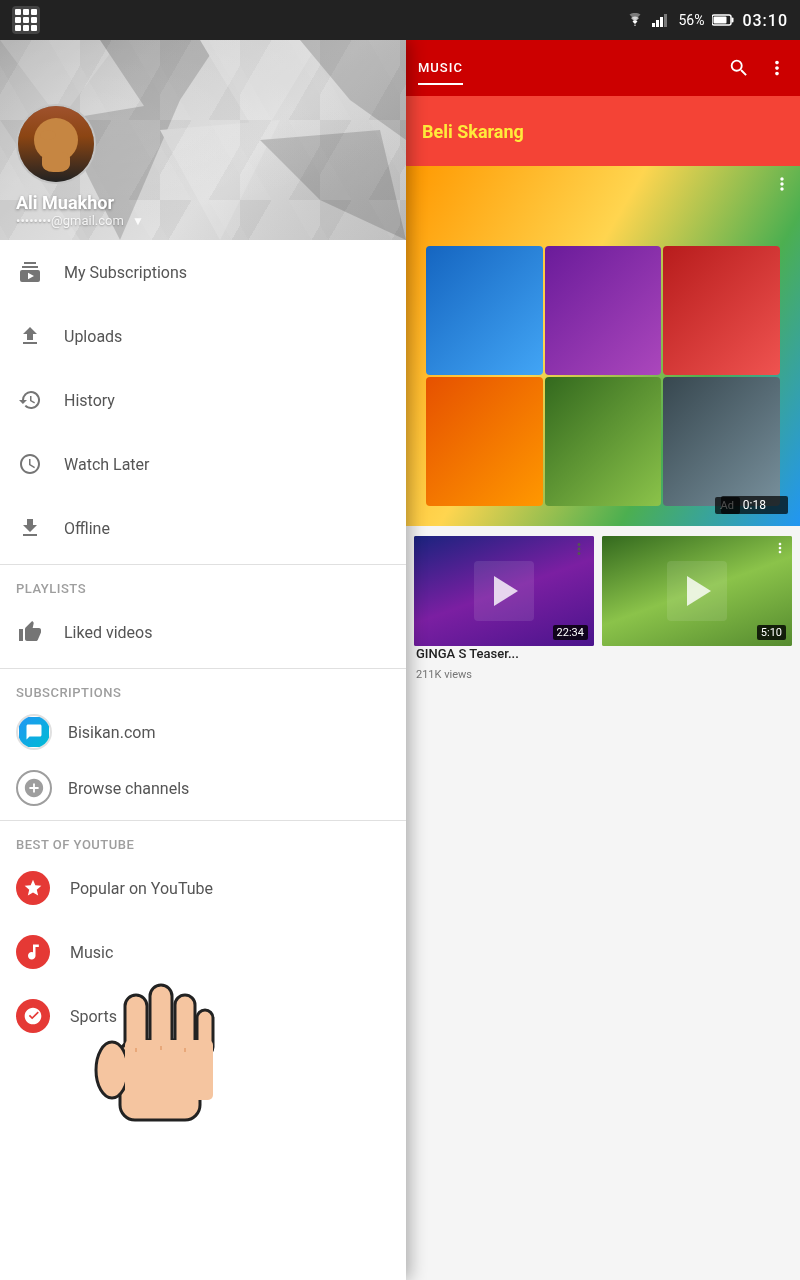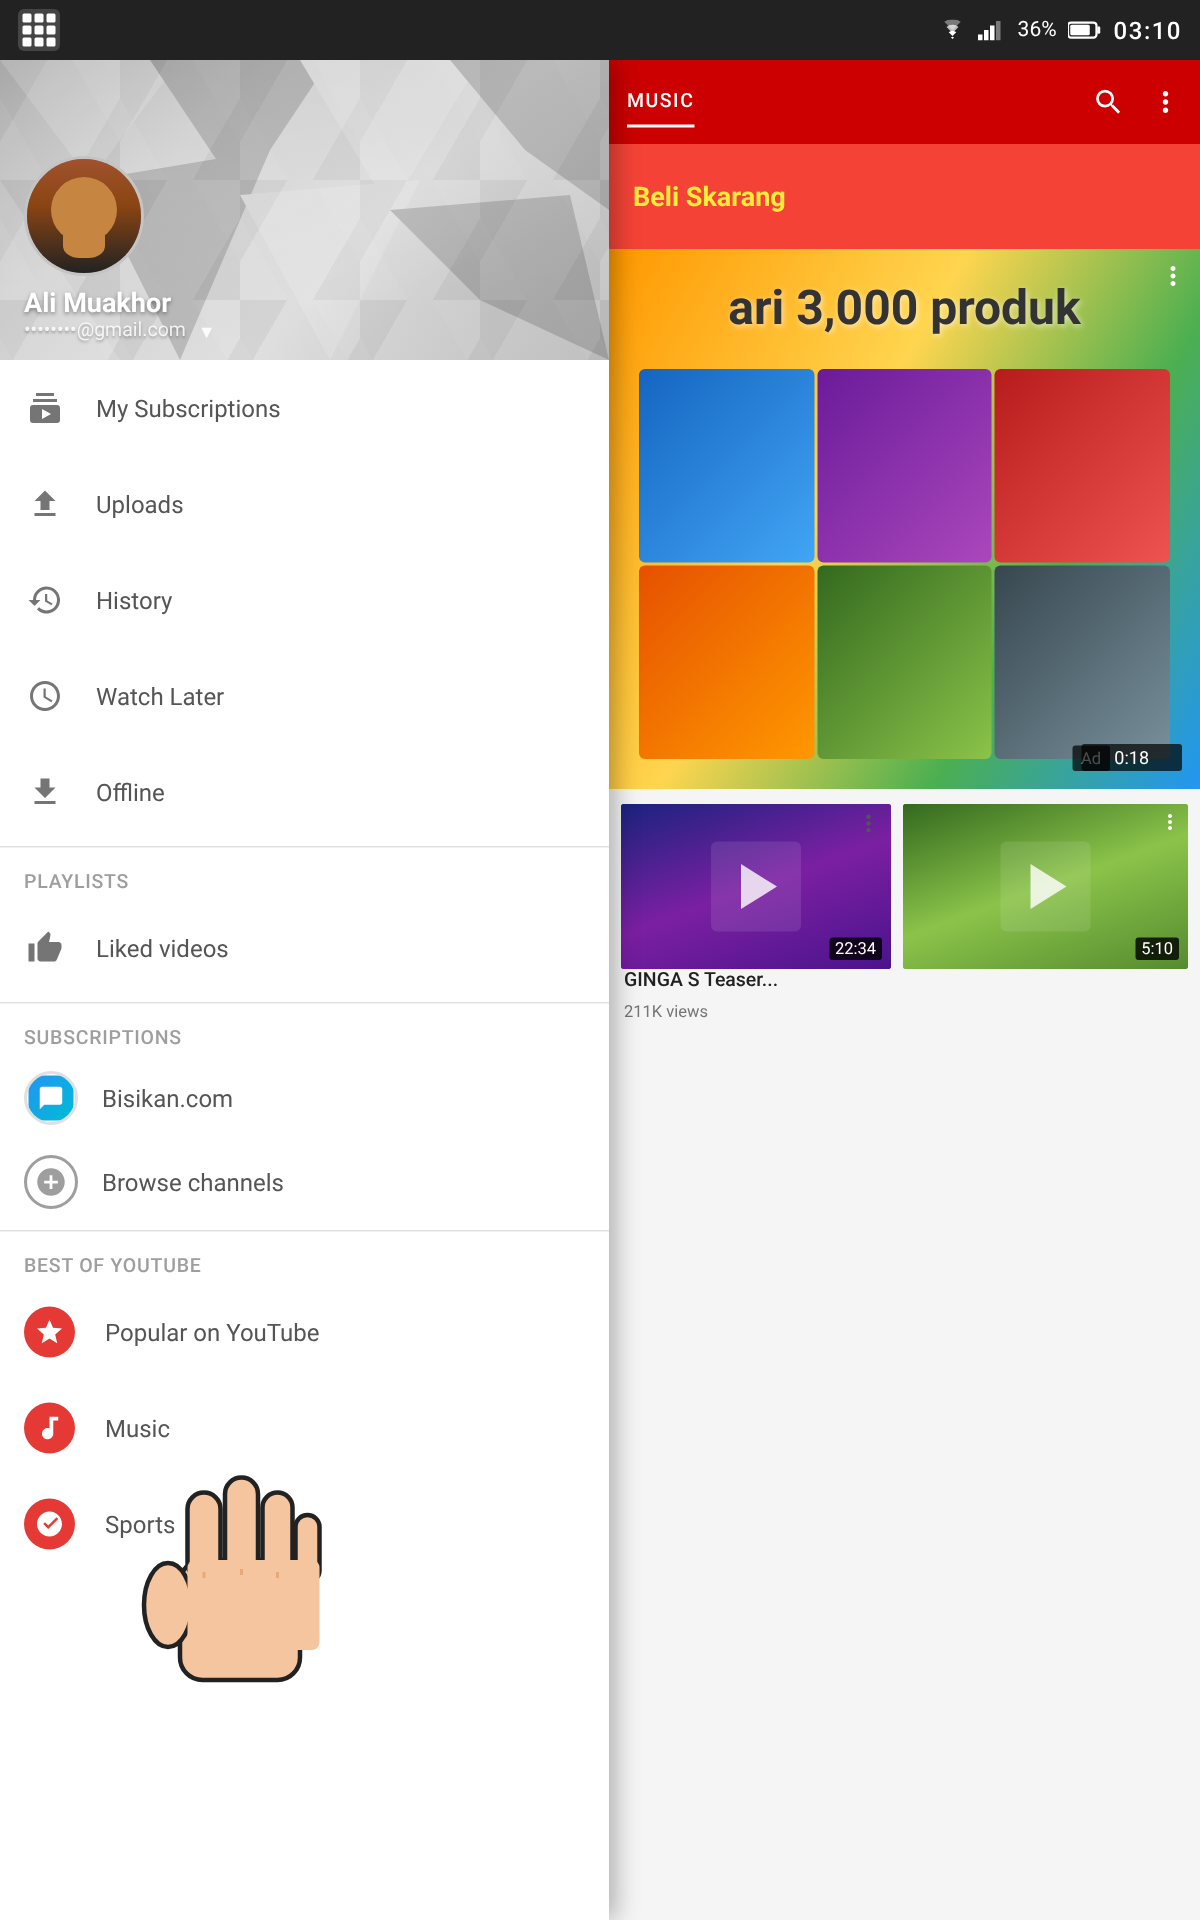--- a/index.html
+++ b/index.html
@@ -434,21 +434,21 @@
       <path d="M9 7L14.5 1.5A8 8 0 0 0 9 0 8 8 0 0 0 3.5 1.5z" fill="white" opacity="0.4"></path>
     </svg>
 
     <svg width="18" height="14" viewBox="0 0 18 14">
       <rect x="0" y="10" width="3" height="4" fill="white"></rect>
       <rect x="4" y="7" width="3" height="7" fill="white"></rect>
       <rect x="8" y="4" width="3" height="10" fill="white"></rect>
       <rect x="12" y="1" width="3" height="13" fill="white" opacity="0.4"></rect>
       <rect x="15.5" y="0" width="2.5" height="0.5" fill="white" opacity="0"></rect>
     </svg>
-    <span>36%</span>
+    <span>56%</span>
 
     <svg width="22" height="12" viewBox="0 0 22 12">
       <rect x="0" y="1" width="19" height="10" rx="2" fill="none" stroke="white" stroke-width="1.5"></rect>
       <rect x="19.5" y="3.5" width="2" height="5" rx="1" fill="white"></rect>
       <rect x="1.5" y="2.5" width="13" height="7" rx="1" fill="white"></rect>
     </svg>
     <span style="font-size:16px;font-weight:500;letter-spacing:1px;">03:10</span>
   </div>
 </div>
 
@@ -472,23 +472,20 @@
     <div class="video-bg">
       <div style="position:absolute;top:0;left:0;right:0;bottom:0;background:linear-gradient(120deg,#ff9800,#ffd54f 40%,#4caf50 70%,#2196f3);"></div>
 
       <div style="position:absolute;top:0;left:0;right:0;bottom:0;display:grid;grid-template-columns:repeat(3,1fr);grid-template-rows:repeat(2,1fr);gap:2px;padding:80px 20px 20px;">
         <div style="background:linear-gradient(135deg,#1565c0,#42a5f5);border-radius:4px;"></div>
         <div style="background:linear-gradient(135deg,#6a1b9a,#ab47bc);border-radius:4px;"></div>
         <div style="background:linear-gradient(135deg,#b71c1c,#ef5350);border-radius:4px;"></div>
         <div style="background:linear-gradient(135deg,#e65100,#ff9800);border-radius:4px;"></div>
         <div style="background:linear-gradient(135deg,#33691e,#8bc34a);border-radius:4px;"></div>
         <div style="background:linear-gradient(135deg,#37474f,#78909c);border-radius:4px;"></div>
-      </div>
-      <div style="position:absolute;top:20px;left:0;right:0;text-align:center;">
-        <span style="font-size:32px;font-weight:bold;color:#333;text-shadow:1px 1px 4px rgba(255,255,255,0.6);">ari 3,000 produk</span>
       </div>
     </div>
     <div class="video-ad-badge">Ad</div>
     <div class="video-duration">0:18</div>
     <svg style="position:absolute;top:8px;right:8px;" width="20" height="20" viewBox="0 0 24 24" fill="white">
       <path d="M12 8c1.1 0 2-.9 2-2s-.9-2-2-2-2 .9-2 2 .9 2 2 2zm0 2c-1.1 0-2 .9-2 2s.9 2 2 2 2-.9 2-2-.9-2-2-2zm0 6c-1.1 0-2 .9-2 2s.9 2 2 2 2-.9 2-2-.9-2-2-2z"></path>
     </svg>
   </div>
 
   <div style="display:flex;padding:10px 8px;background:#f5f5f5;gap:8px;">

